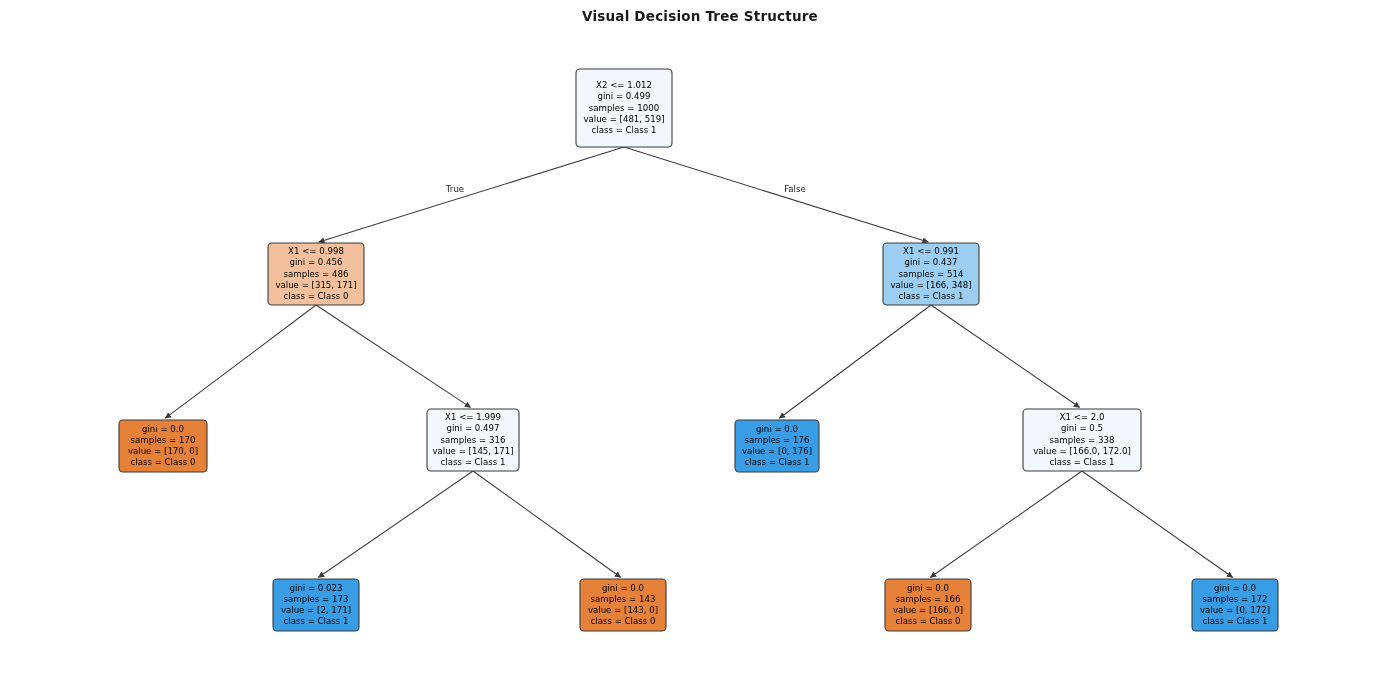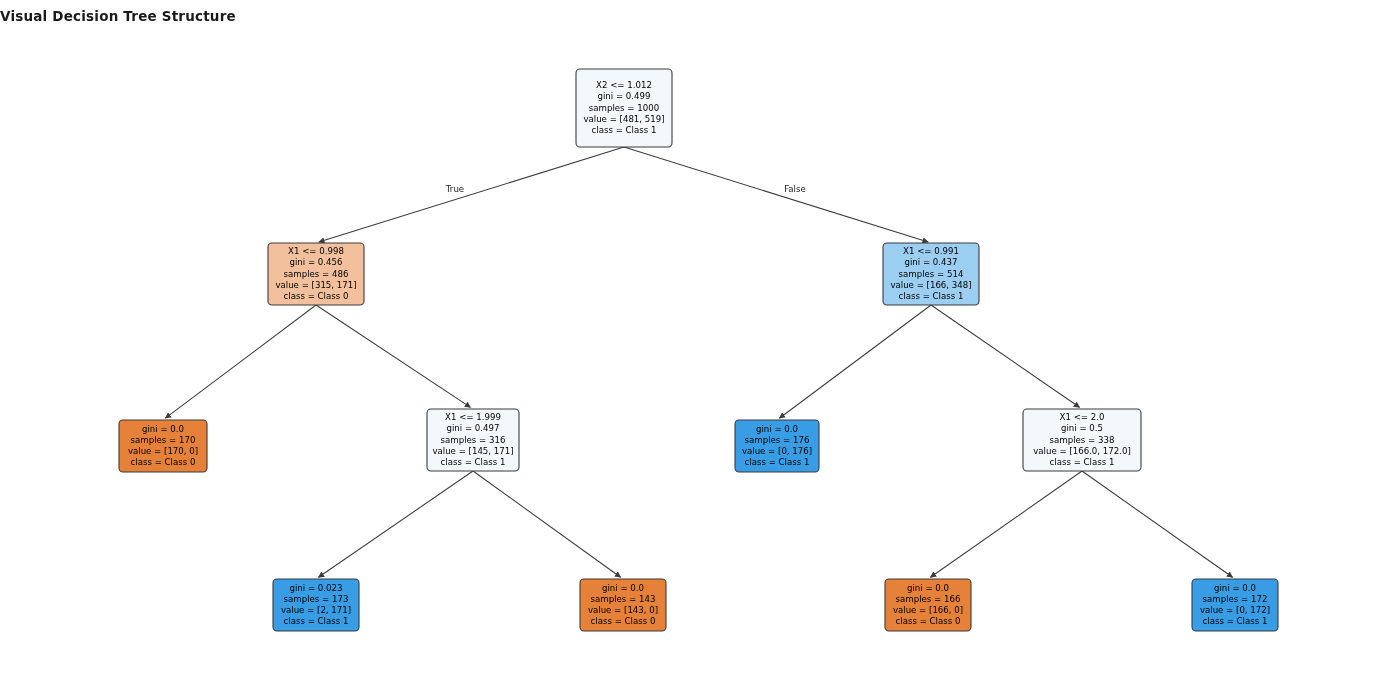--- a/index.html
+++ b/index.html
@@ -13,21 +13,21 @@
     height: 700px;
     background: #ffffff;
     font-family: "DejaVu Sans", sans-serif;
     overflow: hidden;
   }
   #title {
     position: absolute;
     top: 8px;
     left: 0;
     width: 1400px;
-    text-align: left;
+    text-align: center;
     font-size: 13.5px;
     font-weight: bold;
     color: #1a1a1a;
     letter-spacing: 0.2px;
   }
   svg#tree {
     position: absolute;
     top: 0;
     left: 0;
     width: 1400px;

